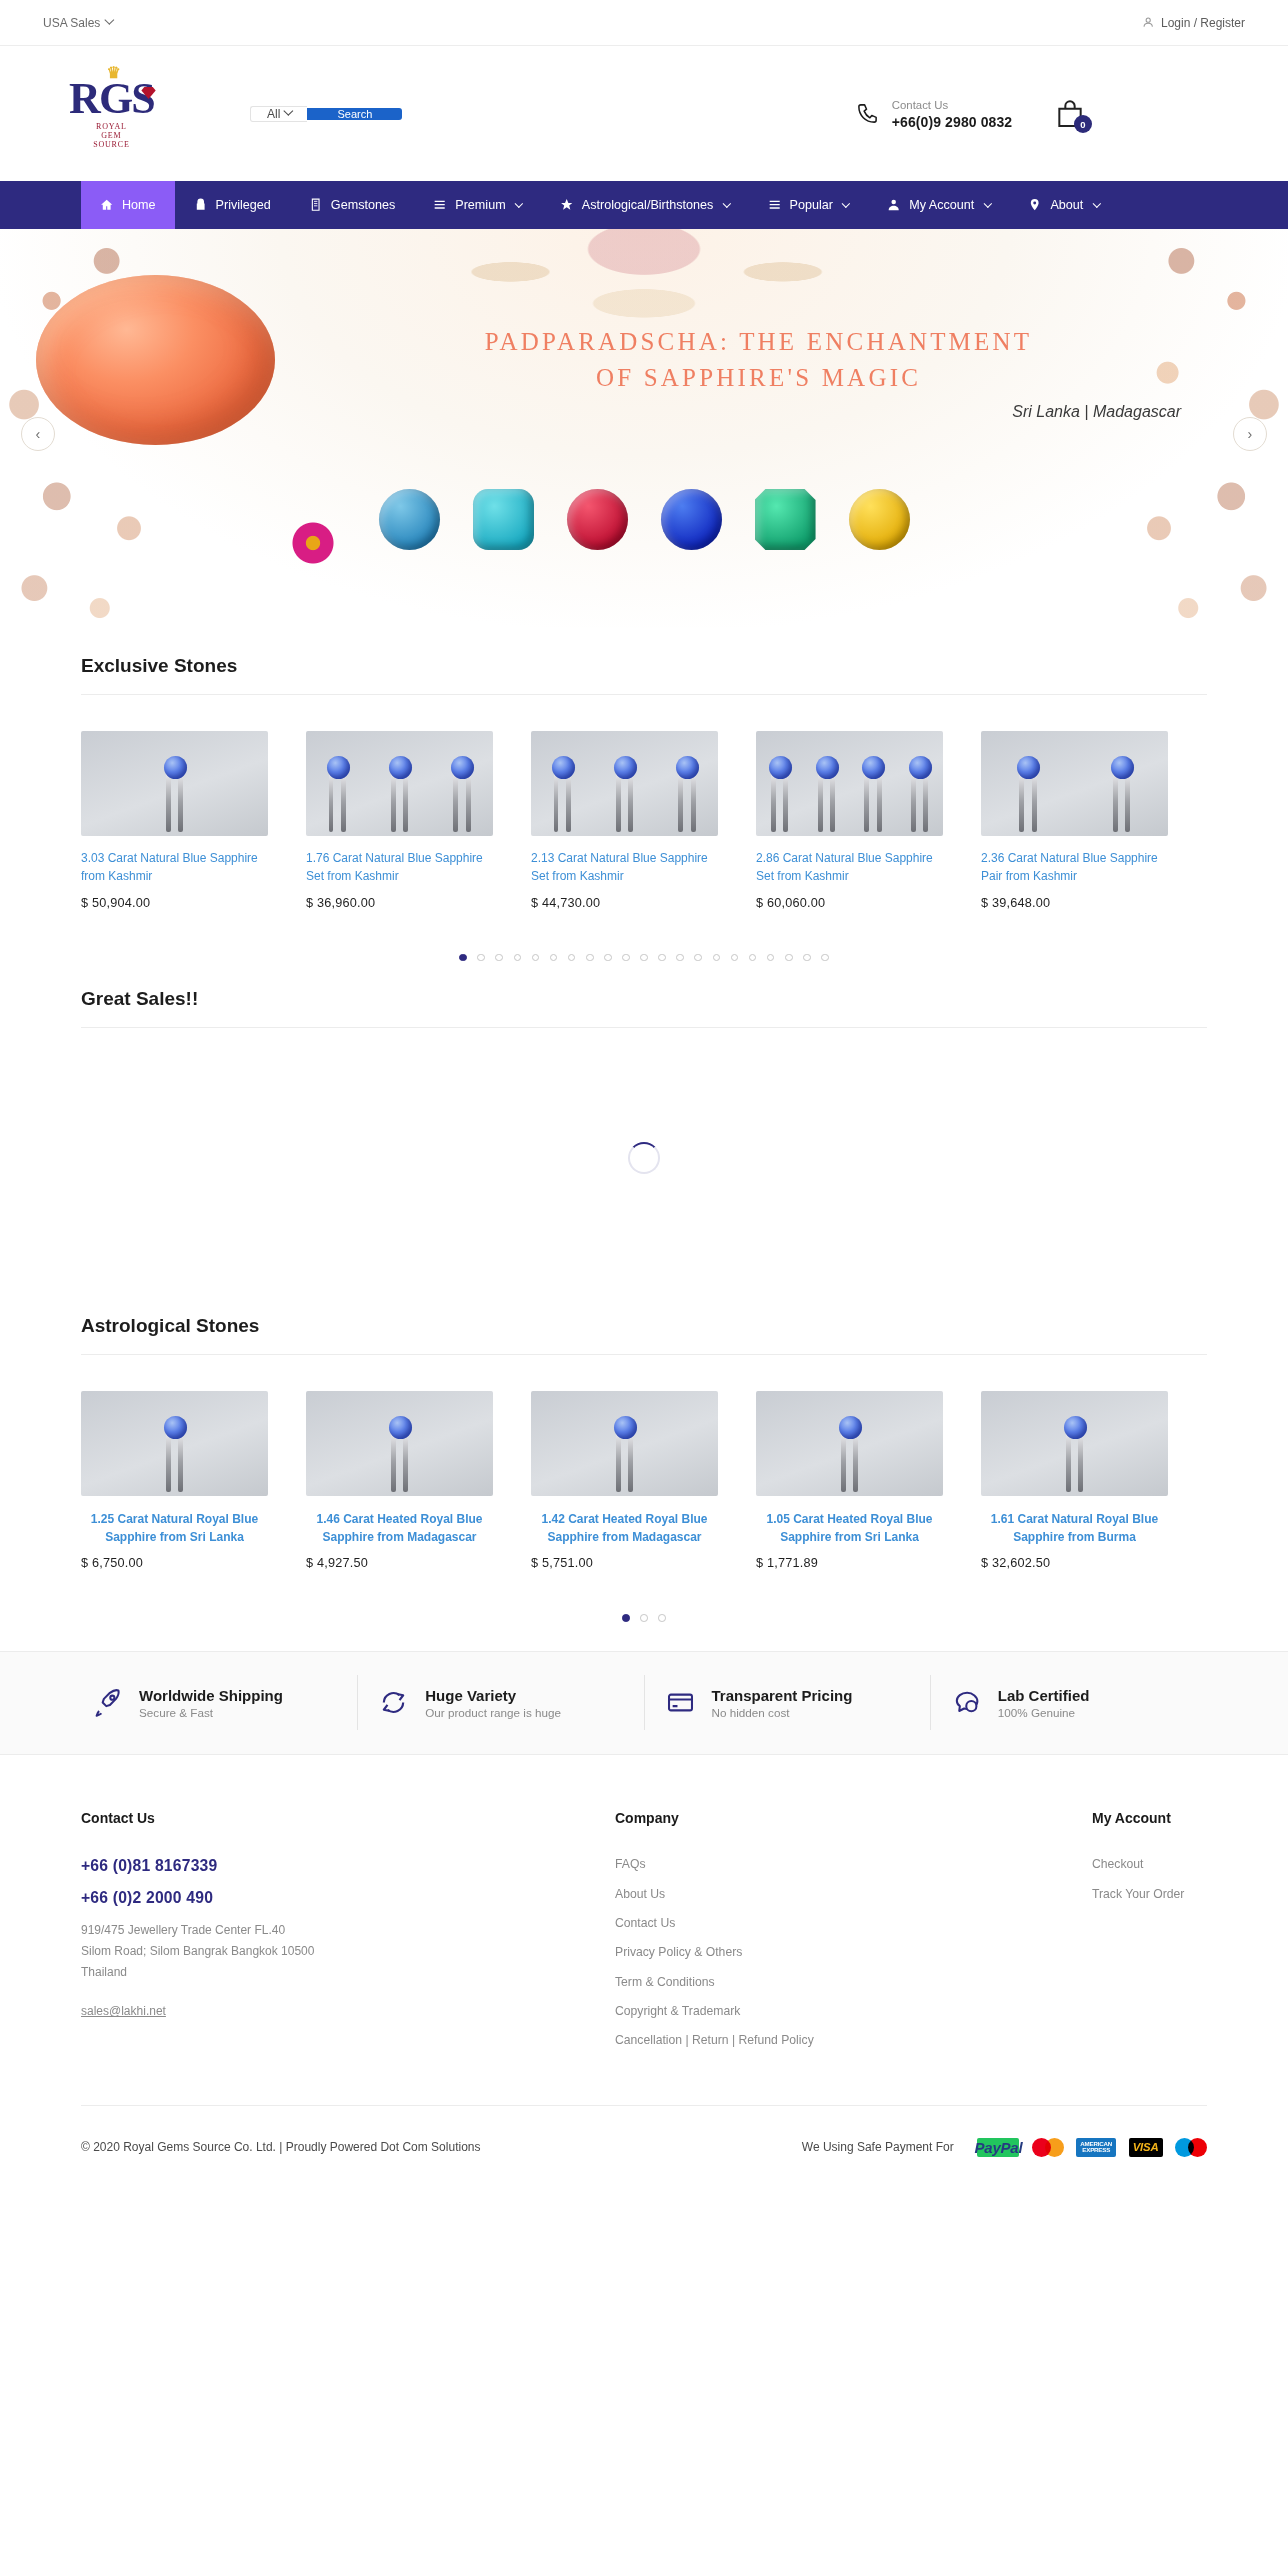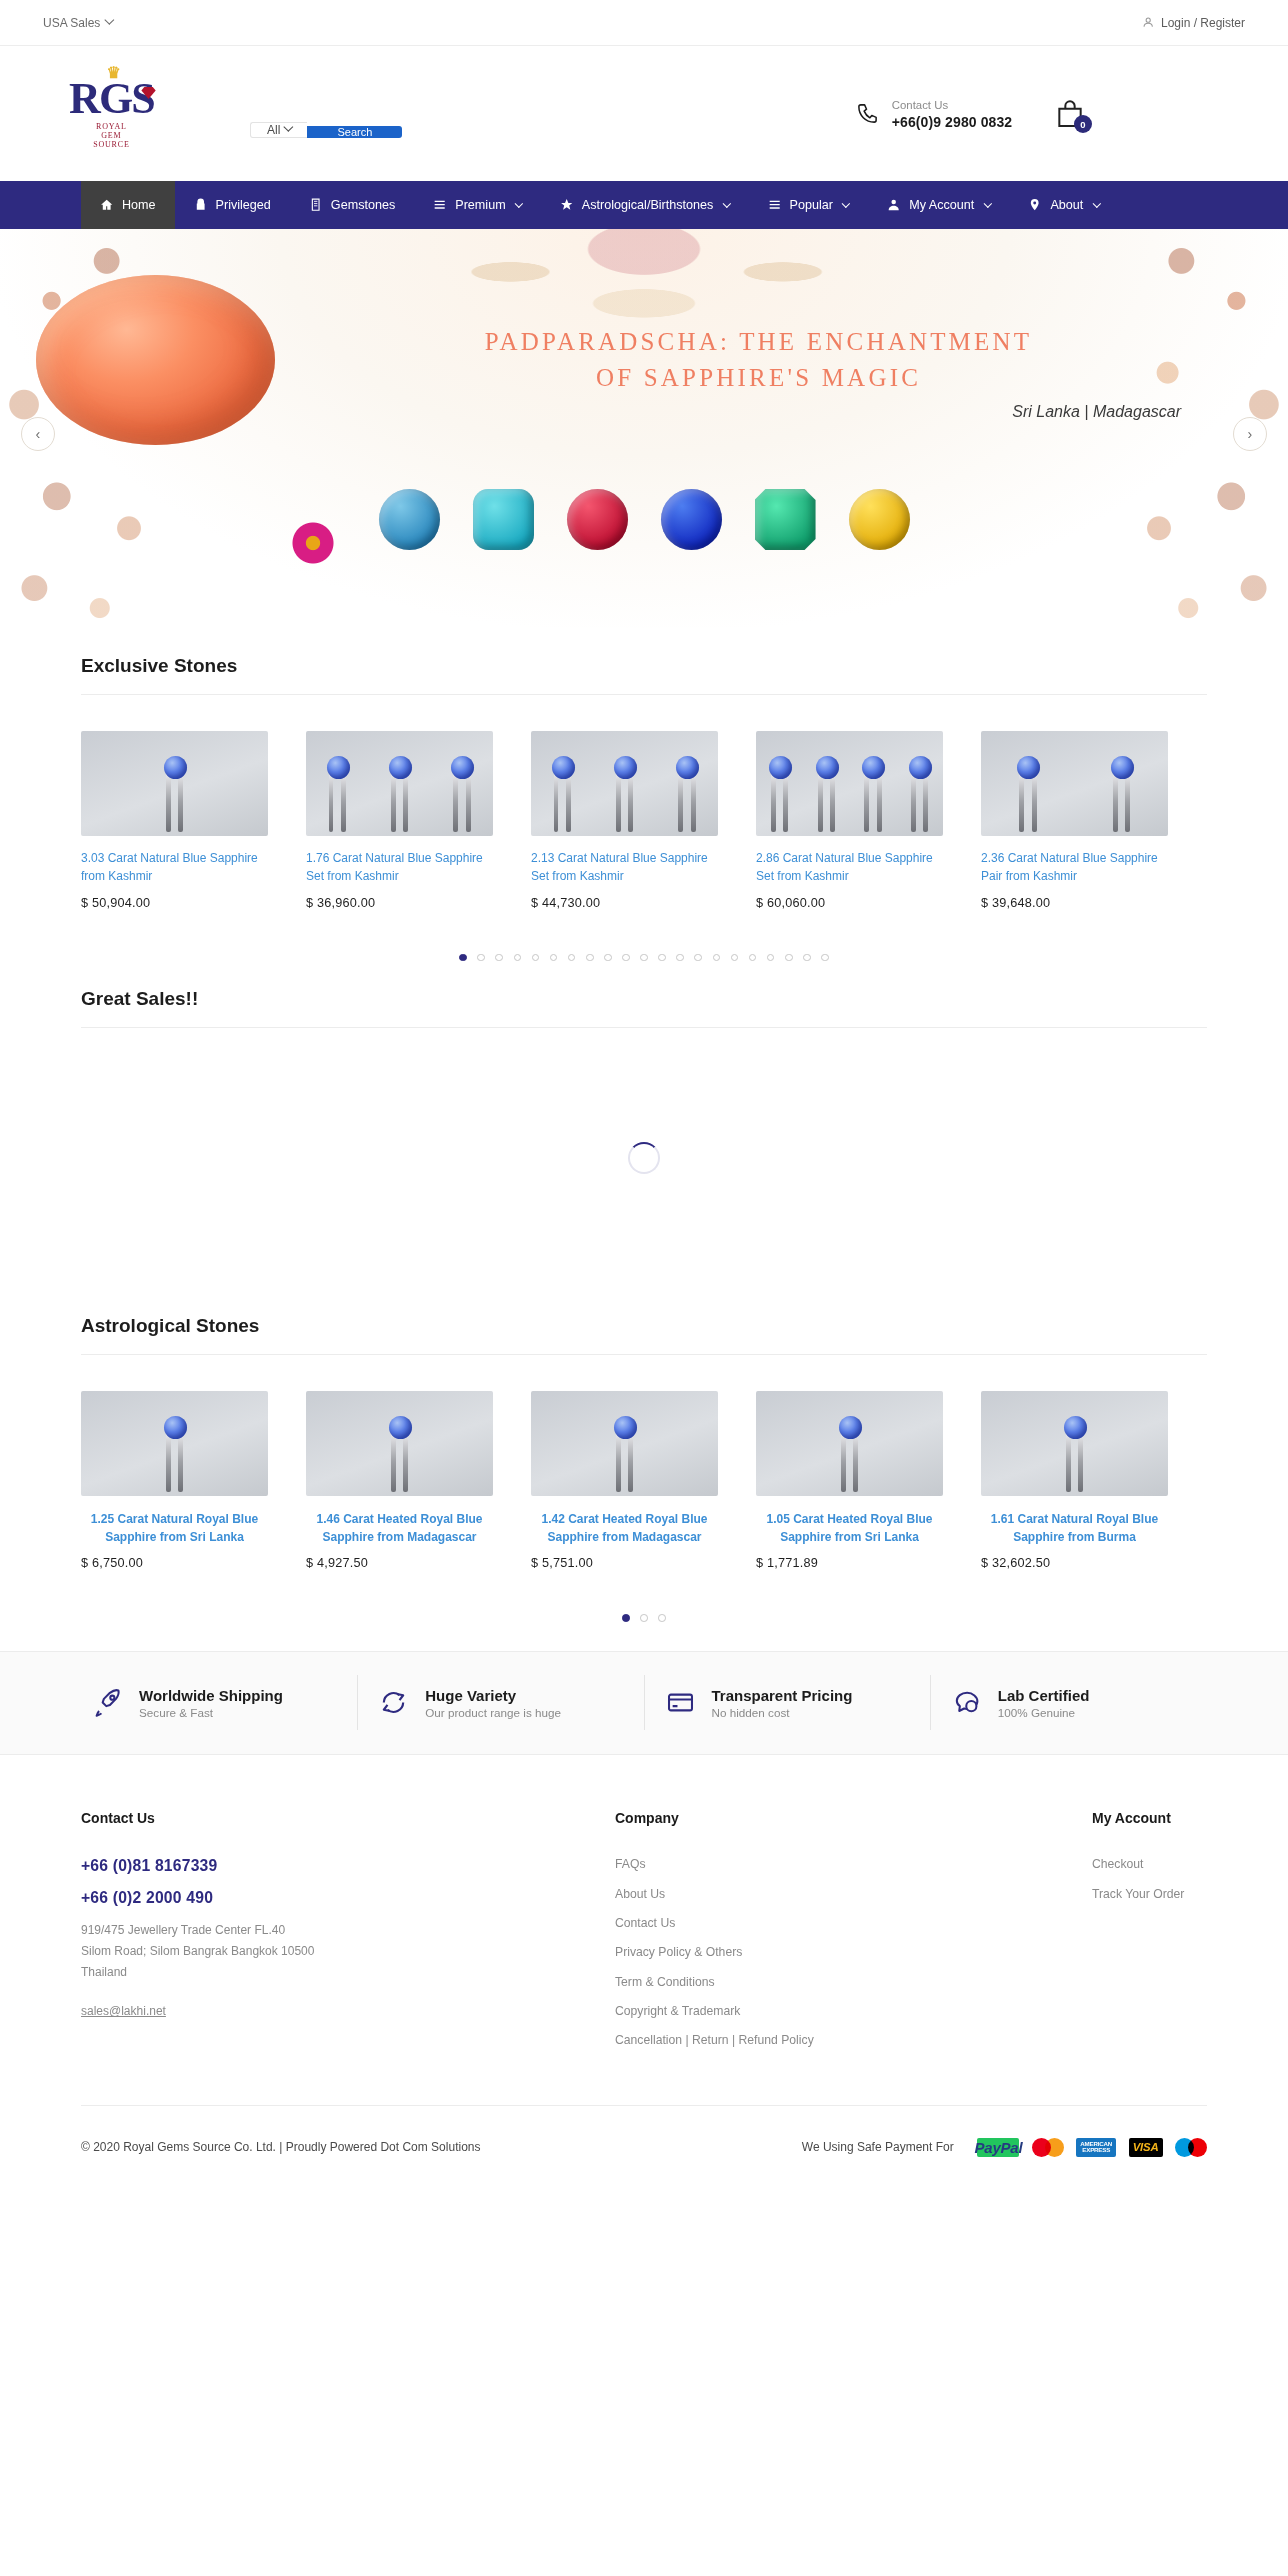--- a/index.html
+++ b/index.html
@@ -86,21 +86,21 @@
     color: #9a1b34;
     letter-spacing: 0.8px;
     text-align: center;
     line-height: 1.12;
     margin-top: 1.9px;
   }
 
   .searchbox {
     margin-left: 82px;
     display: flex;
-    align-items: flex-end;
+    align-items: center;
     height: 48px;
     width: 534px;
   }
   .search-cat {
     width: 57px;
     border: 1px solid #e3e3e3;
     border-right: none;
     border-radius: 2.9px 0 0 2.9px;
     display: flex; align-items: center; justify-content: center;
     gap: 4.8px;
@@ -165,21 +165,21 @@
     padding-left: 81px;
   }
   .nav-item {
     display: flex; align-items: center; gap: 8.6px;
     padding: 0 19px;
     color: #fff;
     font-size: 12.6px;
     cursor: pointer;
     white-space: nowrap;
   }
-  .nav-item.active { background: #404040; }
+  .nav-item.active { background: #8b5cf6; }
   .nav-ico { width: 13.4px; height: 13.4px; display: inline-block; fill: #fff; }
   .nav-caret {
     width: 5.7px; height: 5.7px;
     border-right: 1.4px solid #fff;
     border-bottom: 1.4px solid #fff;
     transform: rotate(45deg) translate(-1px,-1px);
     margin-left: 1.9px;
   }
 
   

